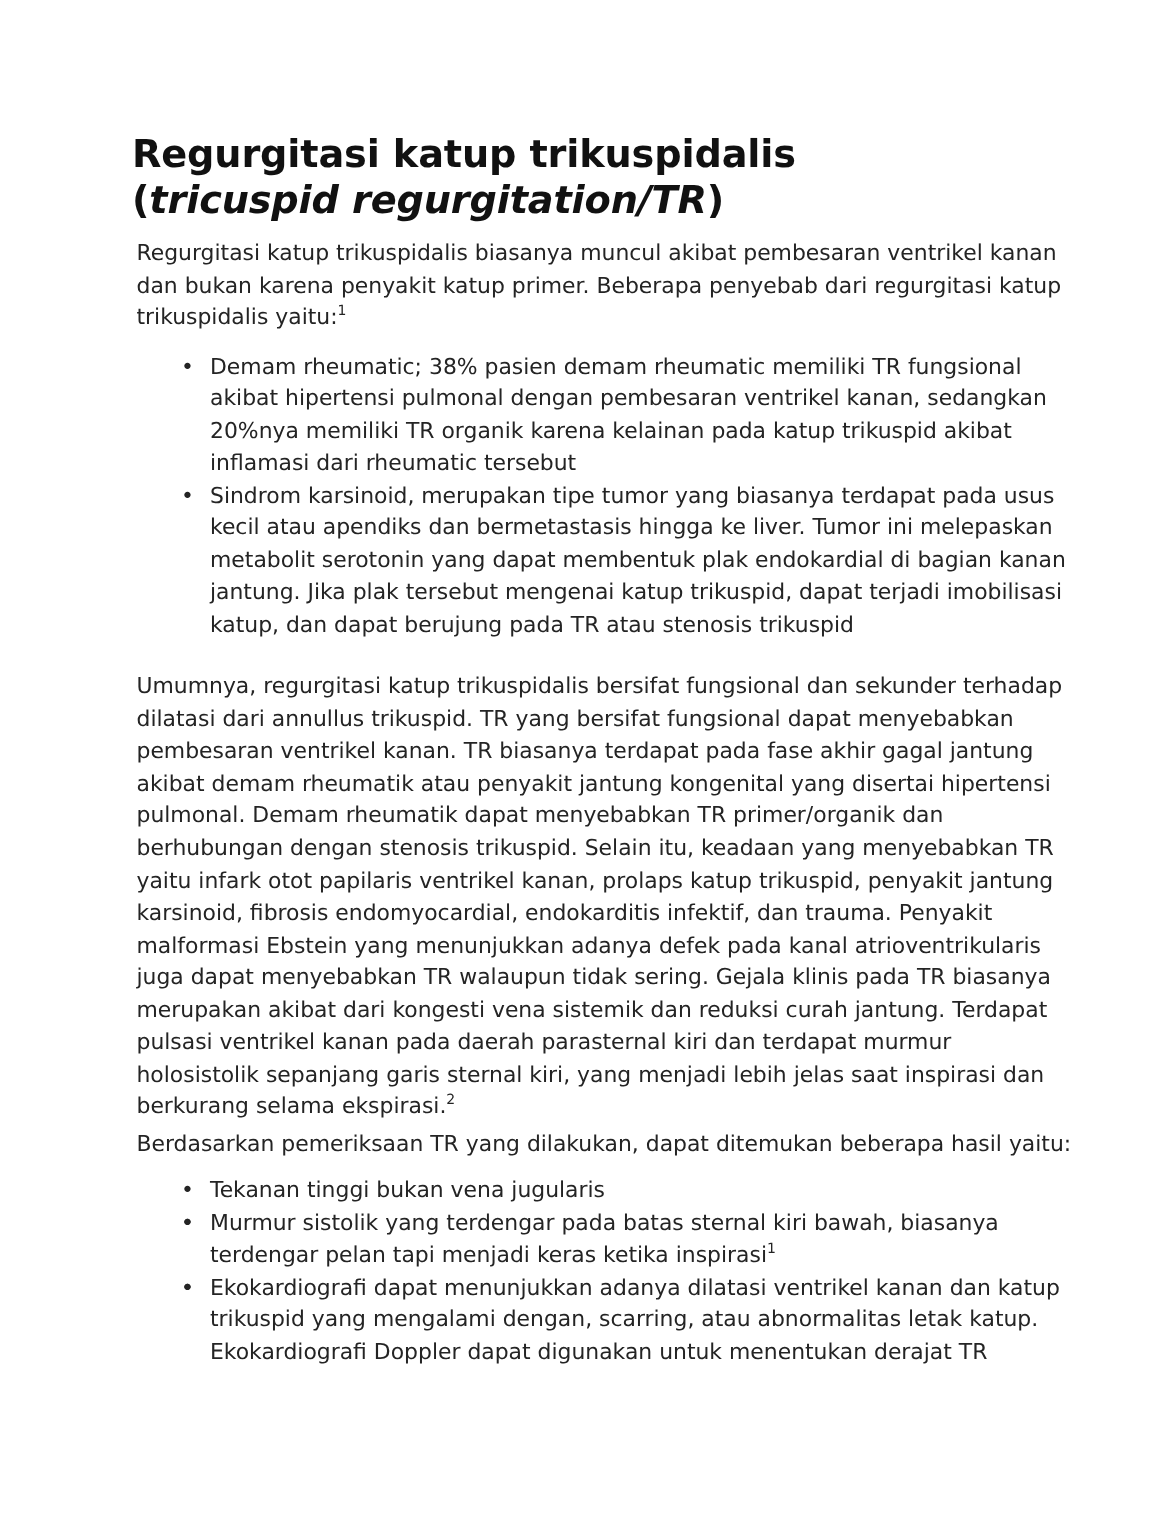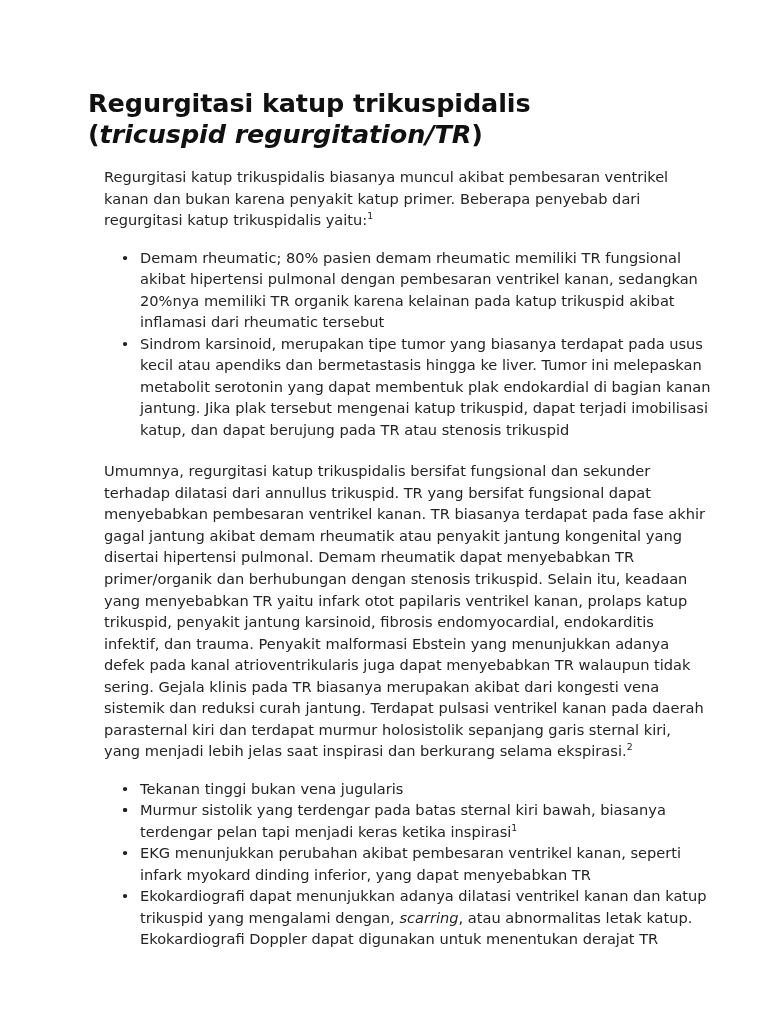--- a/index.html
+++ b/index.html
@@ -34,21 +34,21 @@
   }
   .doc-title .title-line-2 {
     display: block;
   }
   .doc-title .ital {
     font-style: italic;
   }
   p.body-text {
     font-size: 14.6px;
     line-height: 1.475;
-    margin: 16px;
+    margin: 3px;
     color: #242424;
     text-align: left;
   }
   p.body-text + p.body-text {
     margin-top: 0;
   }
   .para-gap {
     margin-top: 20px !important;
   }
   ul.bullets {
@@ -76,67 +76,66 @@
     font-size: 14.6px;
     line-height: 1.475;
     color: #242424;
   }
   sup {
     font-size: 0.64em;
     line-height: 0;
     vertical-align: super;
   }
   .ital {
-    font-style: italic;
   }
   .clip-bottom {
     overflow: hidden;
   }
 </style>
 </head>
 <body>
 
 <div class="page clip-bottom">
 
   <h1 class="doc-title">
     <span>Regurgitasi katup trikuspidalis</span>
     <span class="title-line-2"><span>(</span><span class="ital">tricuspid regurgitation/TR</span><span>)</span></span>
   </h1>
 
   <p class="body-text"><span>Regurgitasi katup trikuspidalis biasanya muncul akibat pembesaran ventrikel kanan dan bukan karena penyakit katup primer. Beberapa penyebab dari regurgitasi katup trikuspidalis yaitu:</span><sup>1</sup></p>
 
   <ul class="bullets">
     <li>
       <span class="bullet-dot">•</span>
-      <span>Demam rheumatic; 80% pasien demam rheumatic memiliki TR fungsional akibat hipertensi pulmonal dengan pembesaran ventrikel kanan, sedangkan 20%nya memiliki TR organik karena kelainan pada katup trikuspid akibat inflamasi dari rheumatic tersebut</span>
+      <span>Demam rheumatic; 38% pasien demam rheumatic memiliki TR fungsional akibat hipertensi pulmonal dengan pembesaran ventrikel kanan, sedangkan 20%nya memiliki TR organik karena kelainan pada katup trikuspid akibat inflamasi dari rheumatic tersebut</span>
     </li>
     <li>
       <span class="bullet-dot">•</span>
       <span>Sindrom karsinoid, merupakan tipe tumor yang biasanya terdapat pada usus kecil atau apendiks dan bermetastasis hingga ke liver. Tumor ini melepaskan metabolit serotonin yang dapat membentuk plak endokardial di bagian kanan jantung. Jika plak tersebut mengenai katup trikuspid, dapat terjadi imobilisasi katup, dan dapat berujung pada TR atau stenosis trikuspid</span>
     </li>
   </ul>
 
   <p class="body-text para-gap"><span>Umumnya, regurgitasi katup trikuspidalis bersifat fungsional dan sekunder terhadap dilatasi dari annullus trikuspid. TR yang bersifat fungsional dapat menyebabkan pembesaran ventrikel kanan. TR biasanya terdapat pada fase akhir gagal jantung akibat demam rheumatik atau penyakit jantung kongenital yang disertai hipertensi pulmonal. Demam rheumatik dapat menyebabkan TR primer/organik dan berhubungan dengan stenosis trikuspid. Selain itu, keadaan yang menyebabkan TR yaitu infark otot papilaris ventrikel kanan, prolaps katup trikuspid, penyakit jantung karsinoid, fibrosis endomyocardial, endokarditis infektif, dan trauma. Penyakit malformasi Ebstein yang menunjukkan adanya defek pada kanal atrioventrikularis juga dapat menyebabkan TR walaupun tidak sering. Gejala klinis pada TR biasanya merupakan akibat dari kongesti vena sistemik dan reduksi curah jantung. Terdapat pulsasi ventrikel kanan pada daerah parasternal kiri dan terdapat murmur holosistolik sepanjang garis sternal kiri, yang menjadi lebih jelas saat inspirasi dan berkurang selama ekspirasi.</span><sup>2</sup></p>
 
+  <p class="body-text">Berdasarkan pemeriksaan TR yang dilakukan, dapat ditemukan beberapa hasil yaitu:</p>
 
   <ul class="bullets tight-top">
     <li>
       <span class="bullet-dot">•</span>
       <span>Tekanan tinggi bukan vena jugularis</span>
     </li>
     <li>
       <span class="bullet-dot">•</span>
     </li>
     <li>
       <span class="bullet-dot">•</span>
       <span>Murmur sistolik yang terdengar pada batas sternal kiri bawah, biasanya terdengar pelan tapi menjadi keras ketika inspirasi</span><sup>1</sup>
     </li>
     <li>
       <span class="bullet-dot">•</span>
-      <span>EKG menunjukkan perubahan akibat pembesaran ventrikel kanan, seperti infark myokard dinding inferior, yang dapat menyebabkan TR</span>
     </li>
     <li>
       <span class="bullet-dot">•</span>
       <span>Ekokardiografi dapat menunjukkan adanya dilatasi ventrikel kanan dan katup trikuspid yang mengalami dengan, </span><span class="ital">scarring</span><span>, atau abnormalitas letak katup. Ekokardiografi Doppler dapat digunakan untuk menentukan derajat TR</span>
     </li>
   </ul>
 
 </div>
 
 </body></html>

